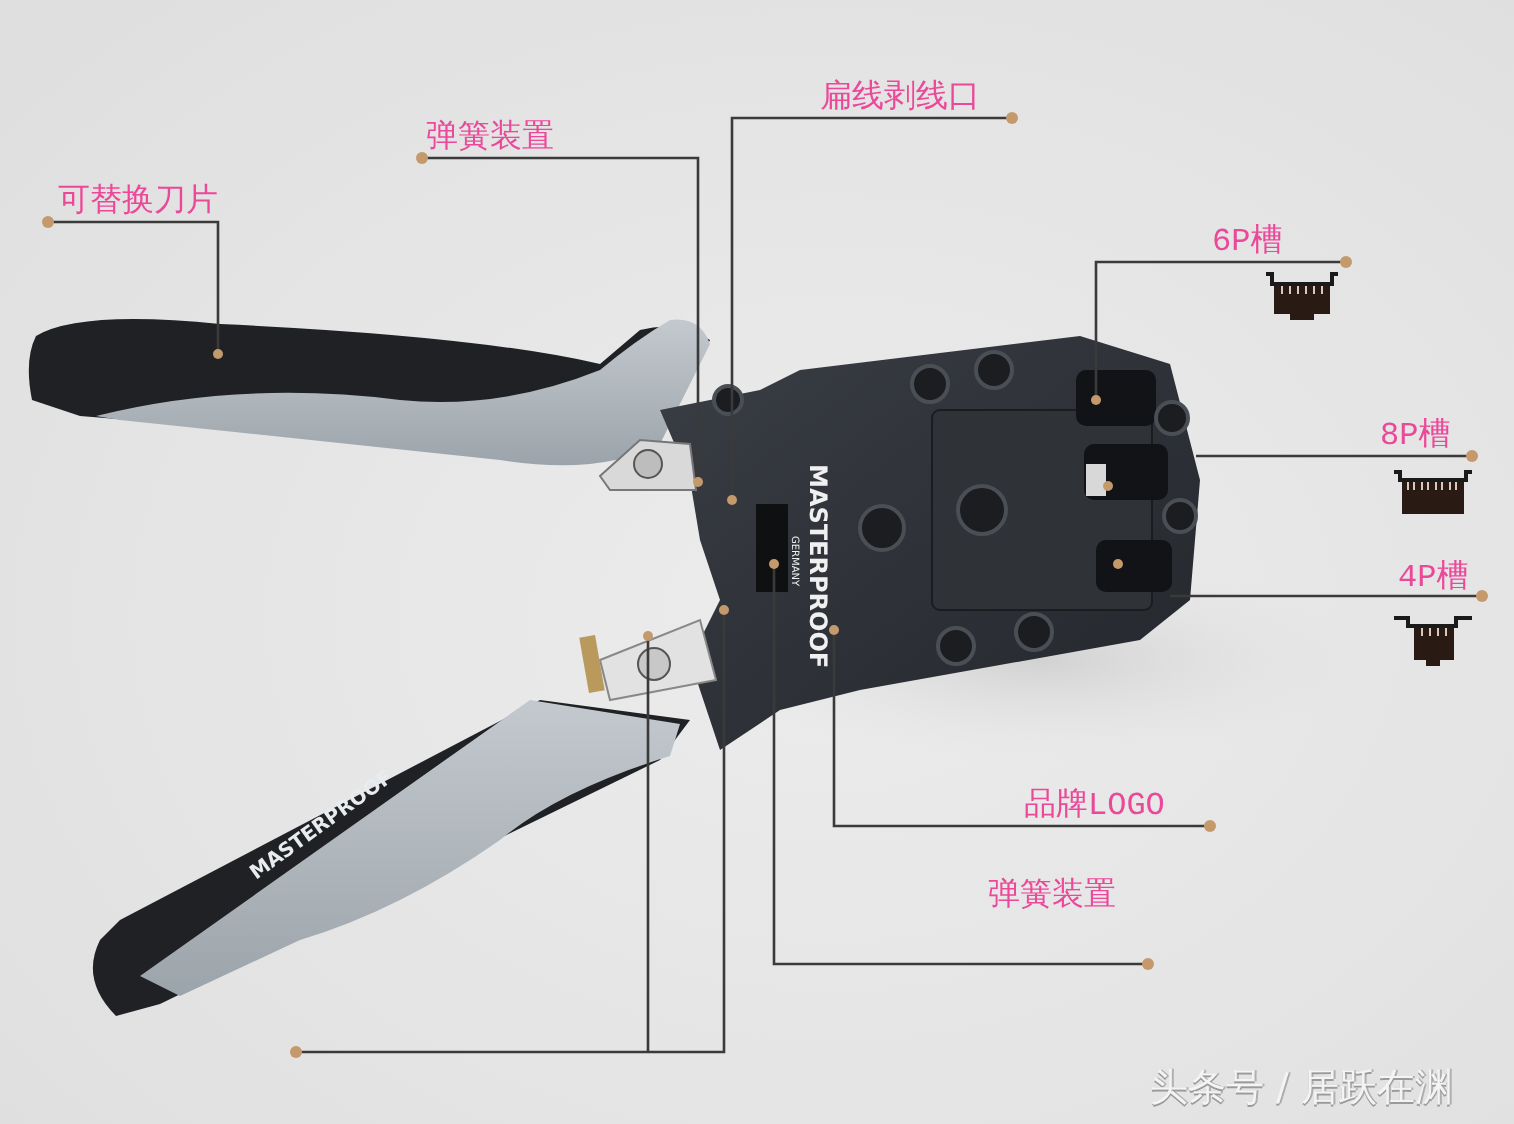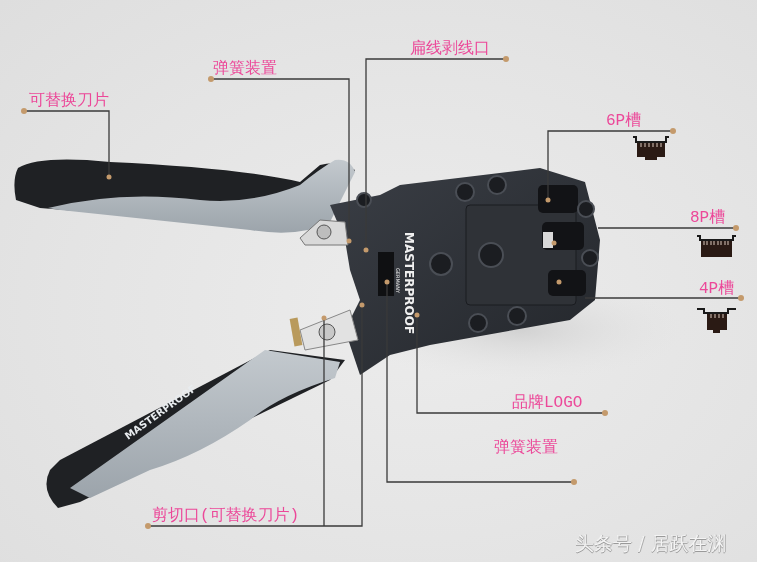--- a/index.html
+++ b/index.html
@@ -173,16 +173,15 @@
   </svg>
 
   <span class="label" style="left:29px; top:92px;">可替换刀片</span>
   <span class="label" style="left:213px; top:60px;">弹簧装置</span>
   <span class="label" style="left:410px; top:40px;">扁线剥线口</span>
   <span class="label" style="left:606px; top:112px;">6P槽</span>
   <span class="label" style="left:690px; top:209px;text-align:right;">8P槽</span>
   <span class="label" style="left:699px; top:280px;">4P槽</span>
   <span class="label" style="left:512px; top:394px;text-align:right;">品牌LOGO</span>
   <span class="label" style="left:494px; top:439px;text-align:right;">弹簧装置</span>
-  <span class="label" style="left:152px; top:507px;">剪切口(可替换刀片)</span>
 
   <span class="watermark">头条号 / 居跃在渊</span>
 </div>
 
 </body></html>

